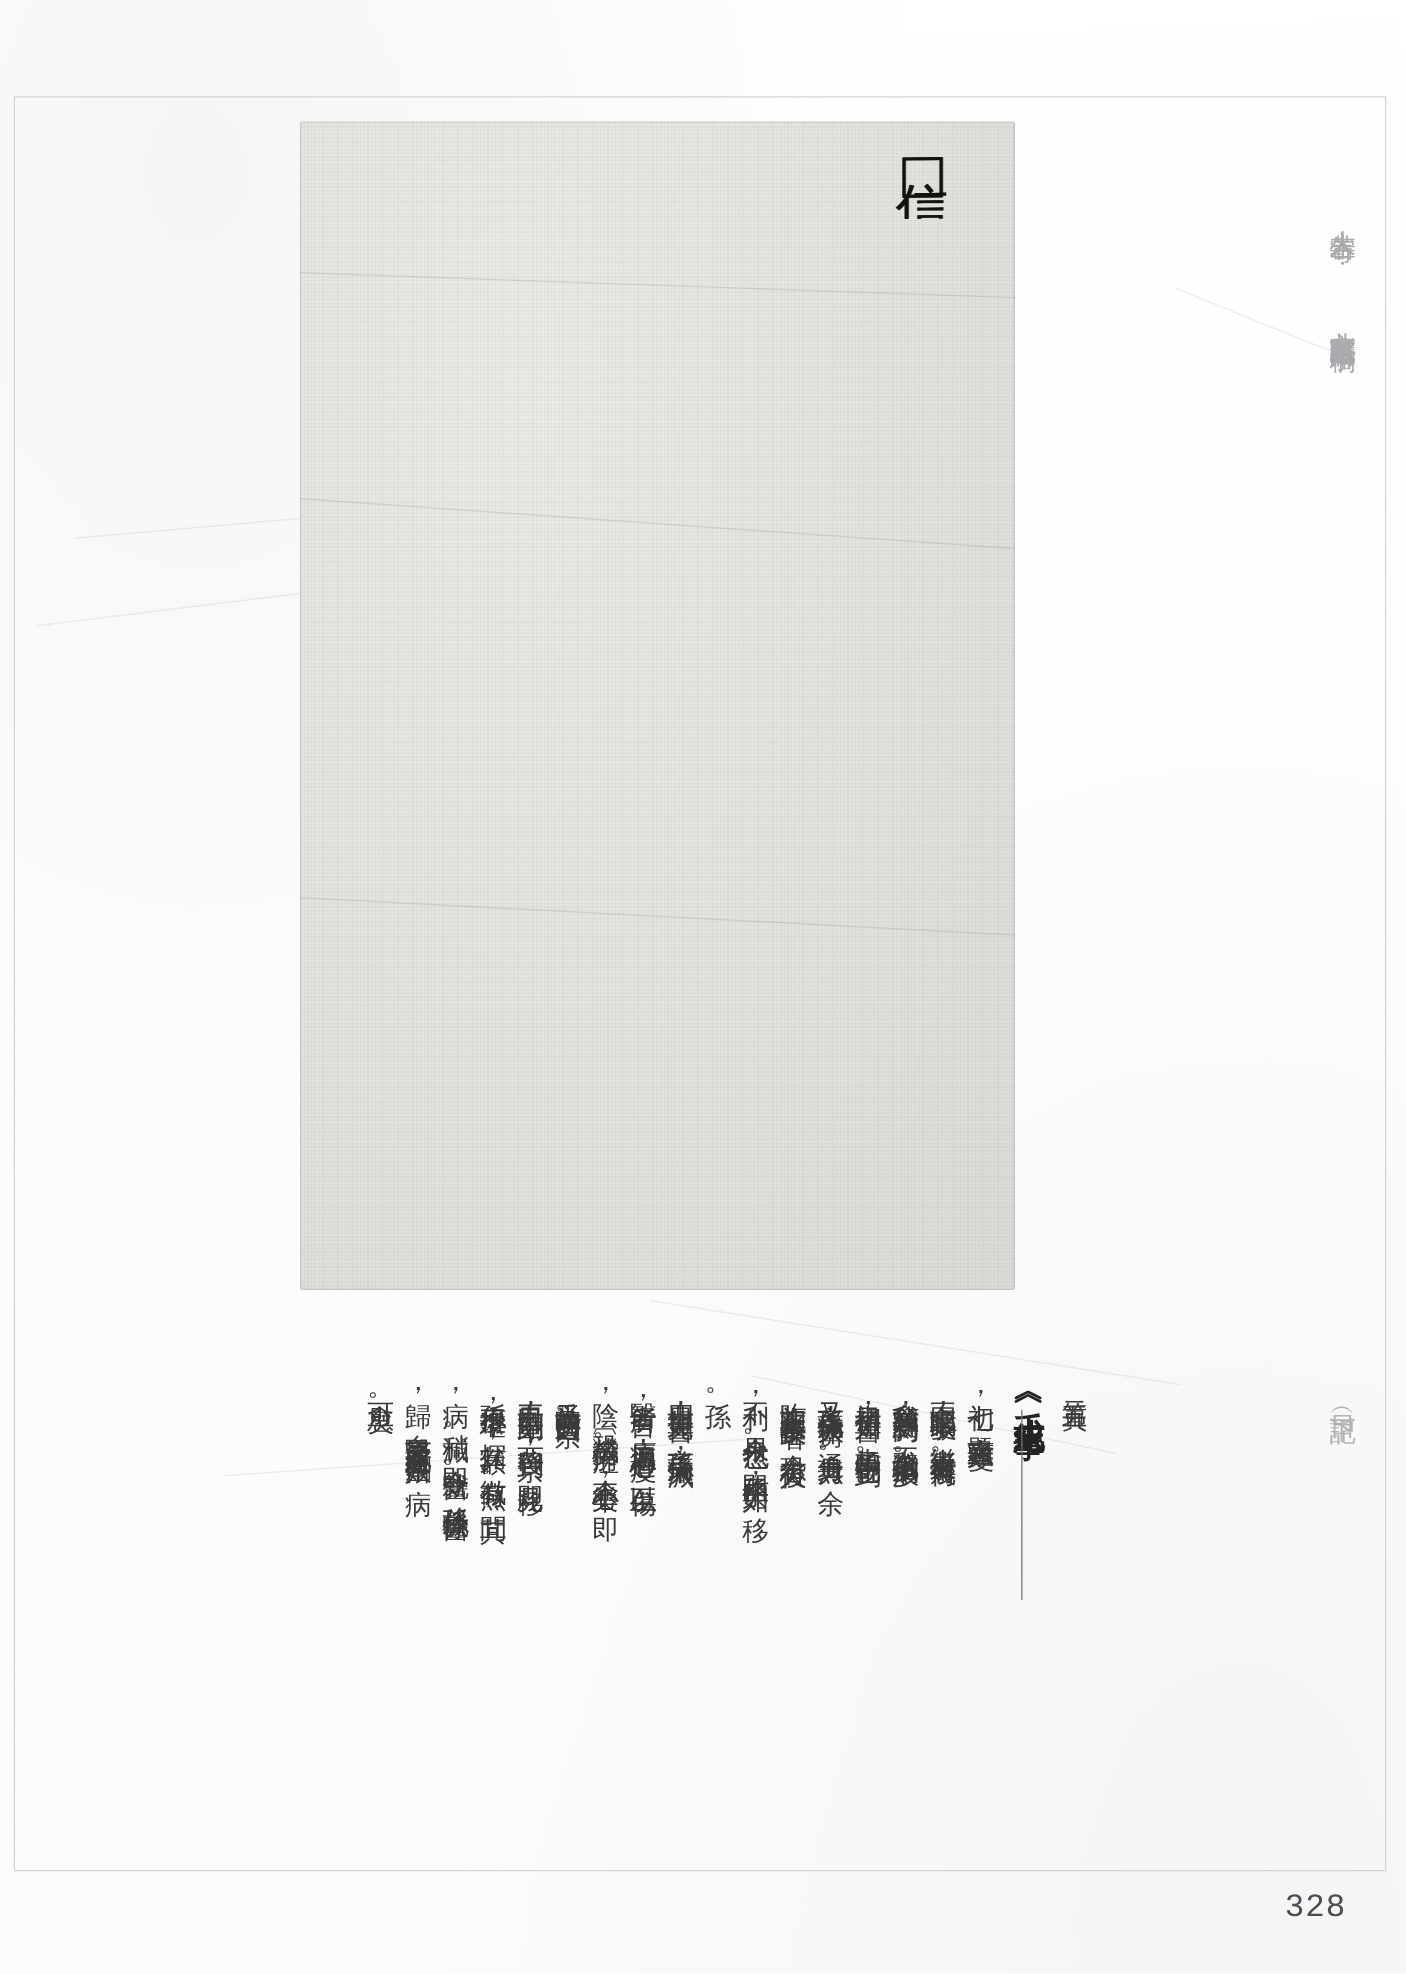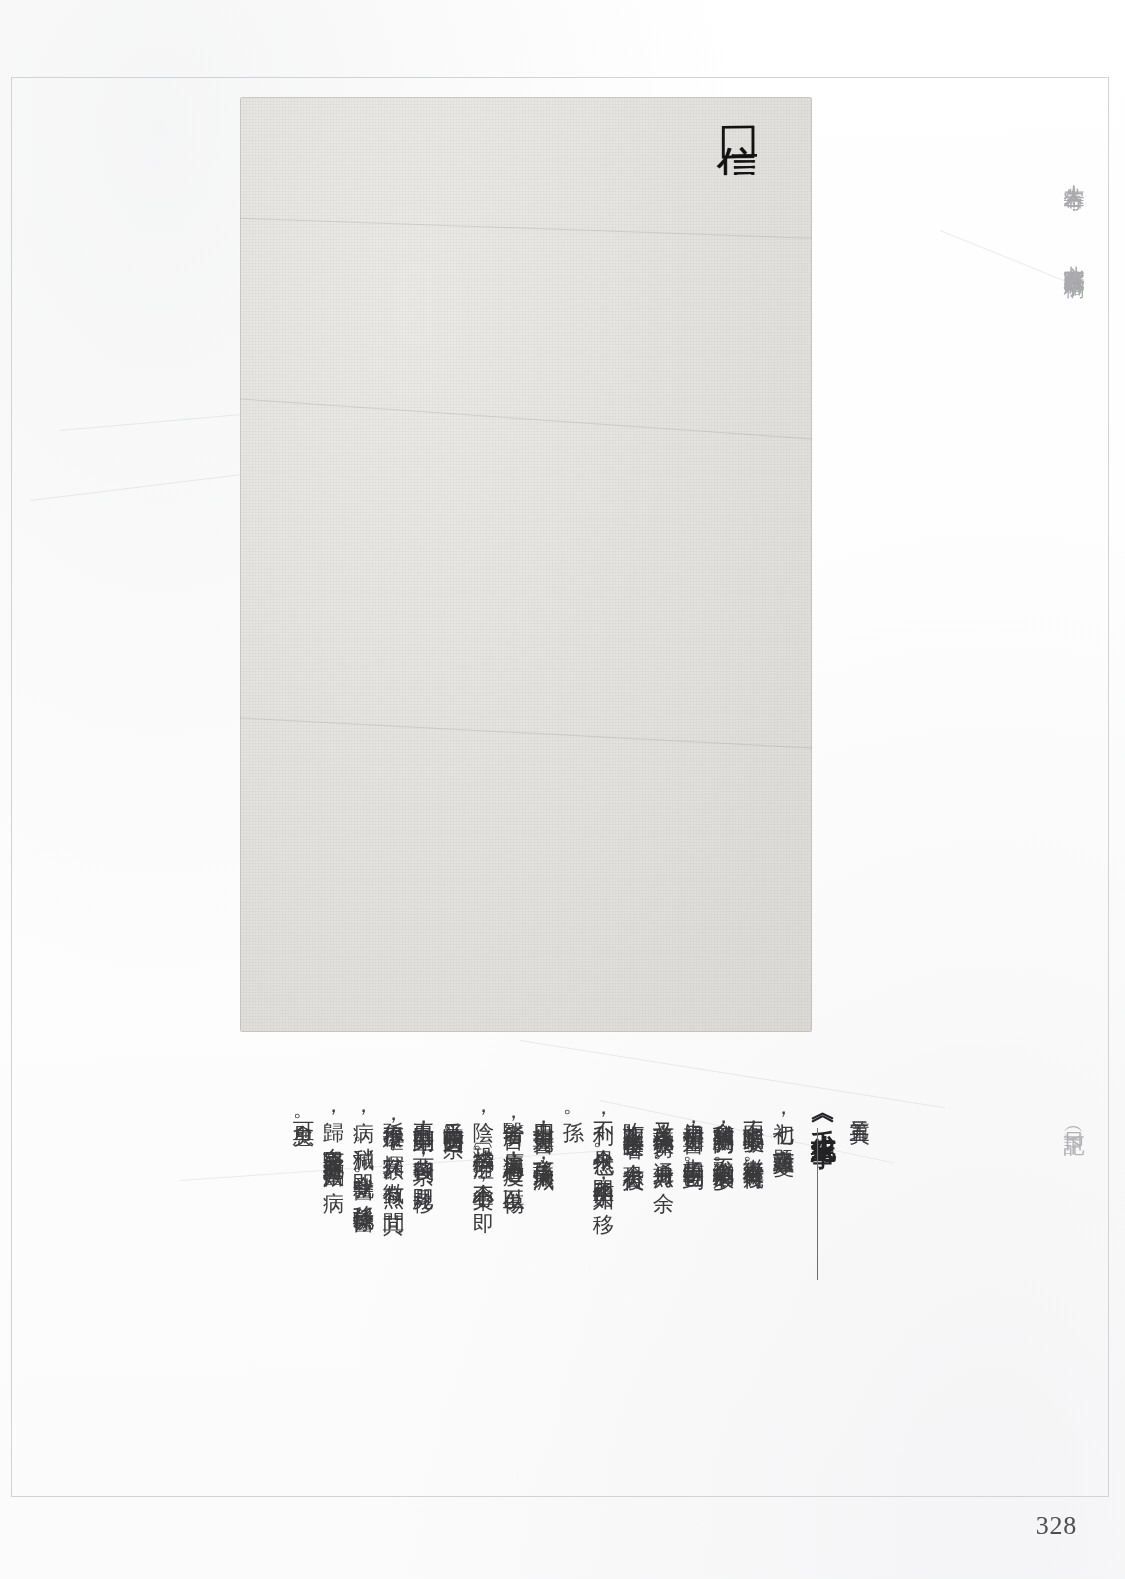--- a/index.html
+++ b/index.html
@@ -175,21 +175,21 @@
     width: 1px;
     height: 152px;
     background: #6d6e70;
   }
 
   
   #folio {
     position: absolute;
     right: 48px;
     top: 1511px;
-    font-family: Liberation Serif, serif;
+    font-family: Liberation Mono, monospace;
     font-size: 26px;
     letter-spacing: 0.03em;
     color: #4c4d50;
   }
 </style>
 </head>
 <body>
 
 <div id="page">
 

